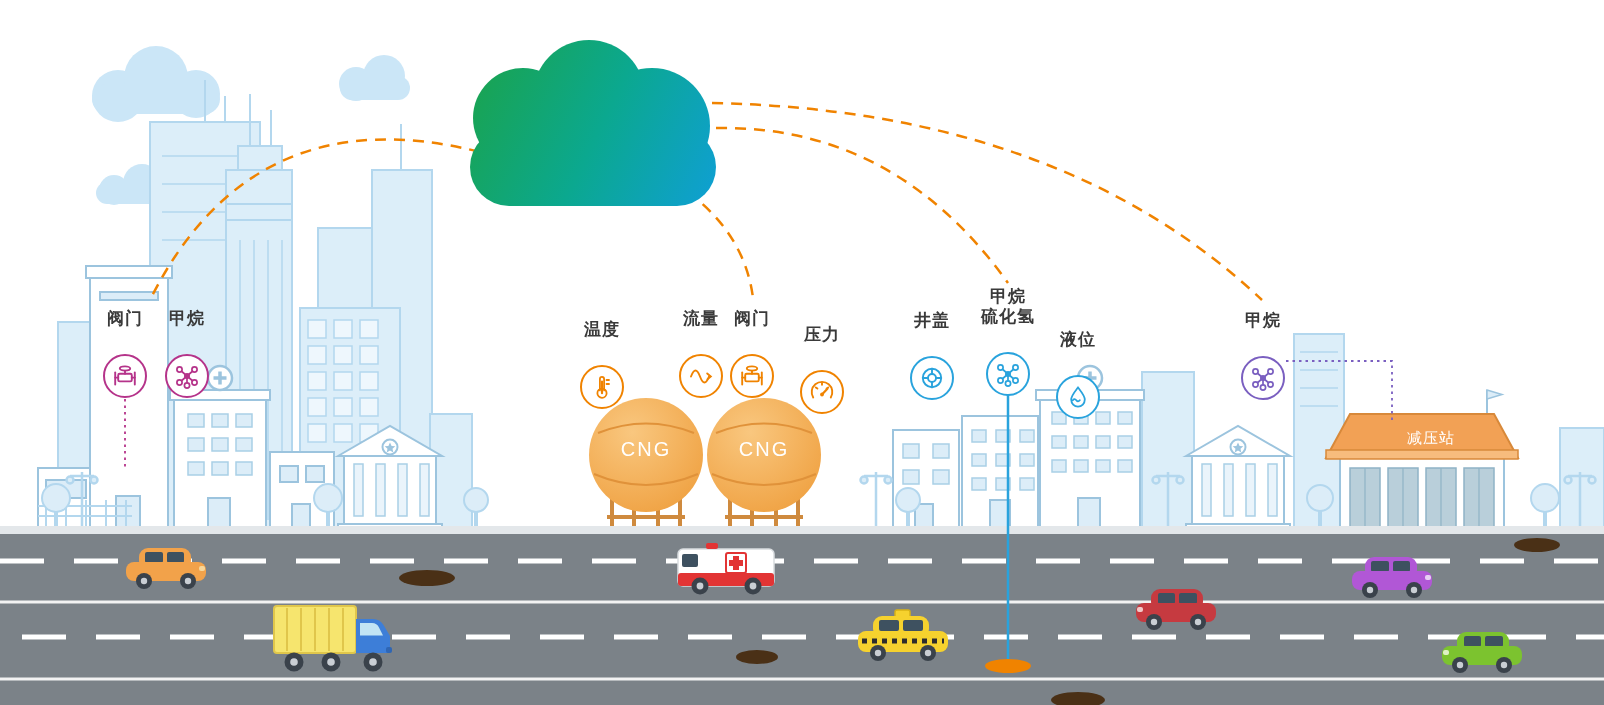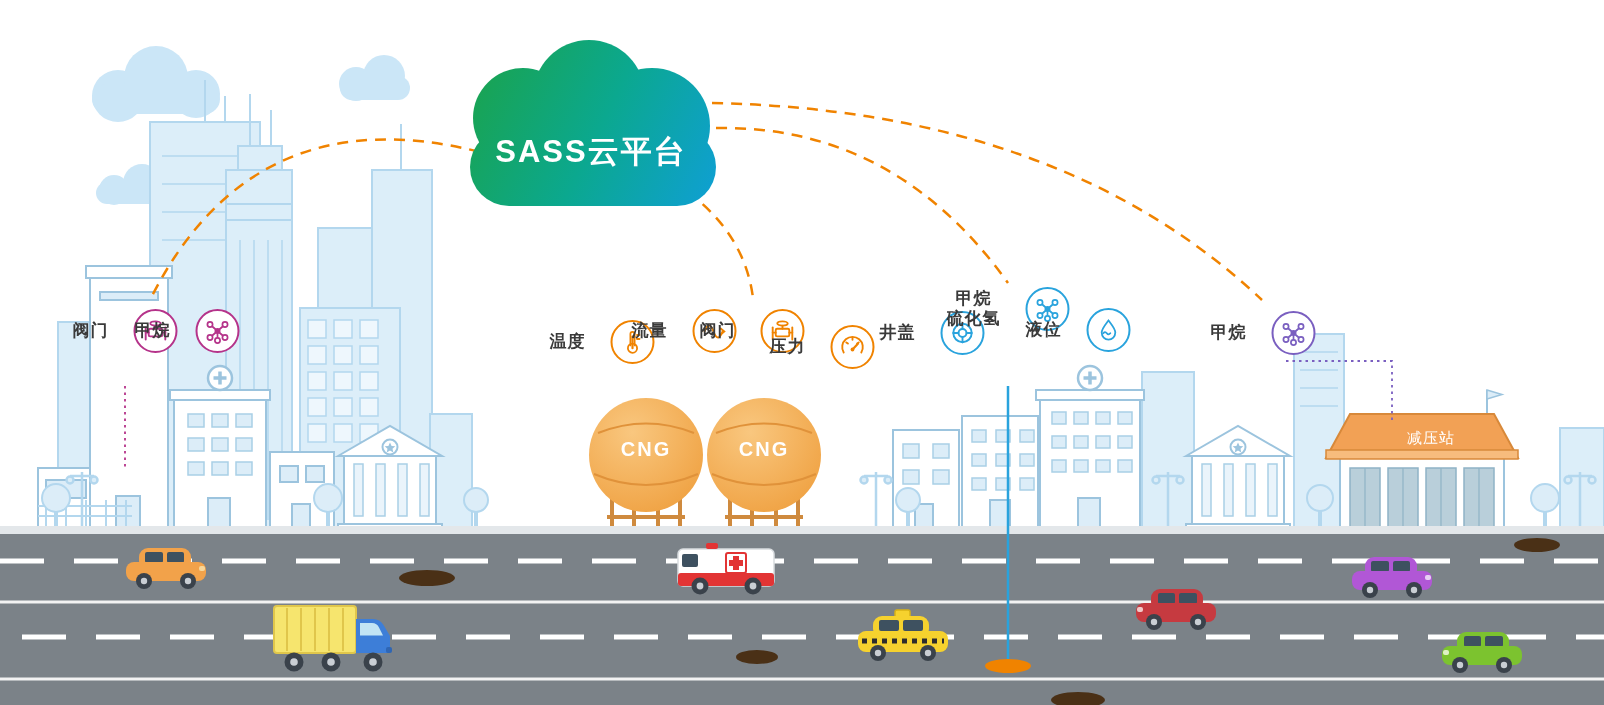--- a/index.html
+++ b/index.html
@@ -1,23 +1,23 @@
 <!DOCTYPE html>
 <html><head>
 <meta charset="utf-8">
 <style>
   *{margin:0;padding:0;box-sizing:border-box}
   body{background:#ffffff;font-family:"Liberation Sans",sans-serif}
   .canvas{position:relative;width:1604px;height:705px;overflow:hidden;background:#ffffff}
   .canvas > svg{position:absolute;left:0;top:0;display:block}
   .overlay-label{position:absolute;transform:translateX(-50%);white-space:nowrap}
   .cloud-label{color:#ffffff;font-size:31px;font-weight:bold;letter-spacing:2px}
-  .tank-label{color:#ffffff;font-size:20px;font-weight:bold;letter-spacing:2px}
+  .tank-label{color:#ffffff;font-size:20px;font-weight:normal;letter-spacing:2px}
   .station-label{color:#ffffff;font-size:15px;font-weight:normal;letter-spacing:1px}
-  .sensor{position:absolute;transform:translateX(-50%);display:flex;flex-direction:row;align-items:center;gap:25px}
+  .sensor{position:absolute;transform:translateX(-50%);display:flex;flex-direction:column;align-items:center;gap:25px}
   .s-labels{display:flex;flex-direction:column;align-items:center}
   .s-label{font-size:17px;font-weight:bold;color:#3a3a3a;line-height:20px;letter-spacing:1px;white-space:nowrap}
   .s-circle{width:44px;height:44px;border-radius:50%;border:2.5px solid currentColor;background:#fff;
             display:flex;align-items:center;justify-content:center;flex:none}
   .g-magenta{color:#b5338a}
   .g-orange{color:#f08300}
   .g-blue{color:#29a3dd}
   .g-purple{color:#7a5fc0}
 </style>
 </head>
@@ -359,21 +359,20 @@
         <rect x="0" y="17" width="80" height="19" rx="8" fill="#7cc32f"></rect>
         <rect x="73" y="21" width="6" height="5" rx="2" fill="#dff2c4"></rect>
         <circle cx="18" cy="36" r="8" fill="#3a424b"></circle>
           <circle cx="18" cy="36" r="3.2" fill="#c9ced4"></circle>
         <circle cx="62" cy="36" r="8" fill="#3a424b"></circle>
           <circle cx="62" cy="36" r="3.2" fill="#c9ced4"></circle>
       </g>
     </g>
   </svg>
 
-  <div class="overlay-label cloud-label" style="left:591px;top:131px">SASS云平台</div>
 
   <div class="overlay-label tank-label" style="left:646px;top:438px">CNG</div>
   <div class="overlay-label tank-label" style="left:764px;top:438px">CNG</div>
 
   <div class="overlay-label station-label" style="left:1431px;top:429px">减压站</div>
 
   <div class="sensor g-magenta" style="left:125px;top:309px">
     <div class="s-label">阀门</div>
     <div class="s-circle">
       <svg width="28" height="28" viewBox="-14 -14 28 28" fill="none" stroke="currentColor" stroke-width="1.9" stroke-linecap="round" stroke-linejoin="round">
@@ -411,21 +410,21 @@
     <div class="s-circle">
       <svg width="28" height="28" viewBox="-14 -14 28 28" fill="none" stroke="currentColor" stroke-width="1.8" stroke-linecap="round">
         <circle cx="0" cy="6.2" r="4.6"></circle>
         <path d="M-2.1,3.4 V-8 a2.1,2.1 0 0 1 4.2,0 V3.4"></path>
         <line x1="0" y1="6.2" x2="0" y2="-5.5" stroke-width="2.2"></line>
         <line x1="4.5" y1="-7" x2="7" y2="-7"></line>
           <line x1="4.5" y1="-3" x2="7" y2="-3"></line>
       </svg>
     </div>
   </div>
-  <div class="sensor g-orange" style="left:684px;top:309px">
+  <div class="sensor g-orange" style="left:701px;top:309px">
     <div class="s-label">流量</div>
     <div class="s-circle">
       <svg width="28" height="28" viewBox="-14 -14 28 28" fill="none" stroke="currentColor" stroke-width="1.9" stroke-linecap="round">
         <path d="M-10,0.5 C-7,-7.5 -4,-7.5 -1,0.5 C2,8.5 5,8.5 8,0.5"></path>
         <path d="M6.2,-2.6 L9.8,0.4 L6.4,3.2"></path>
       </svg>
     </div>
   </div>
   <div class="sensor g-orange" style="left:752px;top:309px">
     <div class="s-label">阀门</div>
@@ -482,21 +481,21 @@
           <line x1="0" y1="0" x2="0" y2="9.5"></line>
         <circle cx="-7.5" cy="-6.5" r="2.6" fill="#fff"></circle>
           <circle cx="7.5" cy="-6.5" r="2.6" fill="#fff"></circle>
         <circle cx="-7.5" cy="6.5" r="2.6" fill="#fff"></circle>
           <circle cx="7.5" cy="6.5" r="2.6" fill="#fff"></circle>
         <circle cx="0" cy="9.5" r="2.6" fill="#fff"></circle>
           <circle cx="0" cy="0" r="3" fill="currentColor" stroke="none"></circle>
       </svg>
     </div>
   </div>
-  <div class="sensor g-blue" style="left:1078px;top:308px">
+  <div class="sensor g-blue" style="left:1078px;top:330px">
     <div class="s-label">液位</div>
     <div class="s-circle">
       <svg width="28" height="28" viewBox="-14 -14 28 28" fill="none" stroke="currentColor" stroke-width="1.8" stroke-linecap="round">
         <path d="M0,-9.5 C4.2,-4 6.8,-1.2 6.8,2.6 a6.8,7 0 1 1 -13.6,0 C-6.8,-1.2 -4.2,-4 0,-9.5 Z"></path>
         <path d="M-5.2,3.2 q1.8,-2.3 3.5,0 t3.5,0"></path>
       </svg>
     </div>
   </div>
 
   <div class="sensor g-purple" style="left:1263px;top:311px">

